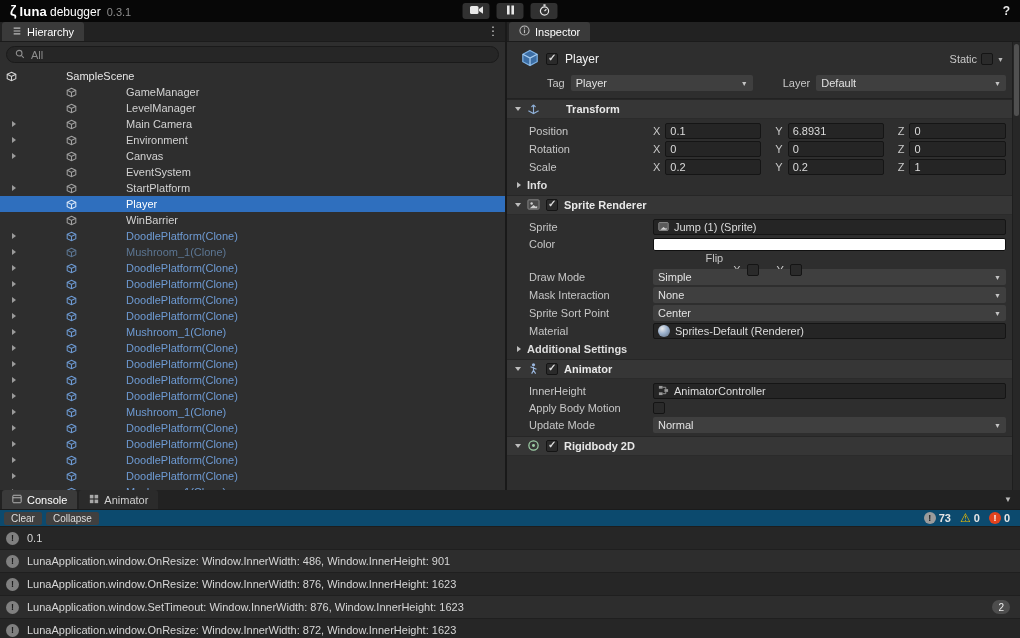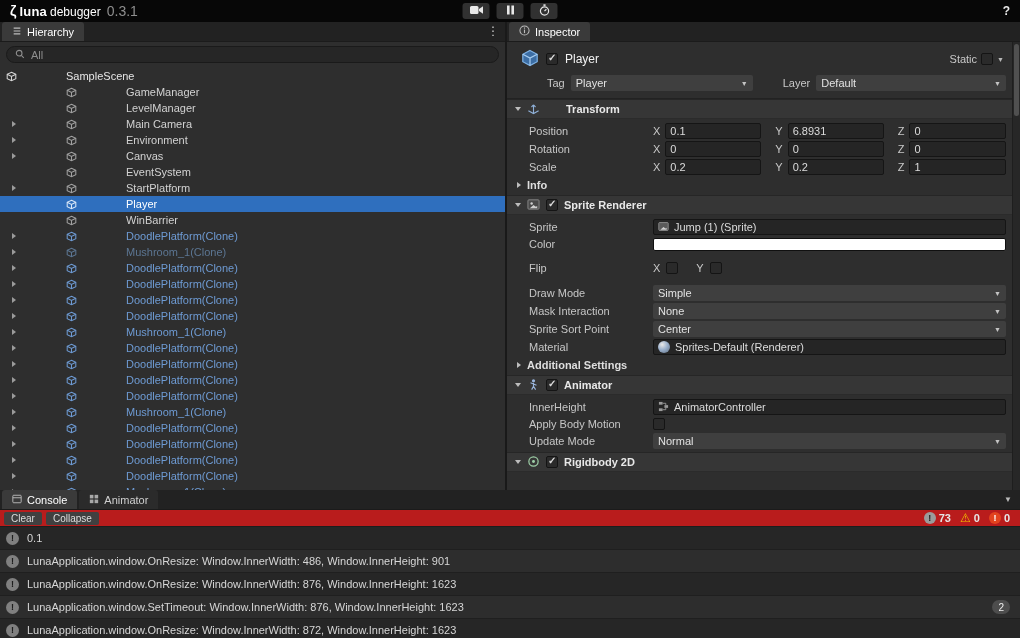--- a/index.html
+++ b/index.html
@@ -7,21 +7,21 @@
   .app{position:relative;width:1020px;height:638px;overflow:hidden;background:#2e2e2e;
        font-family:"Liberation Sans",sans-serif;color:#d2d2d2;font-size:11px;}
 
   
   .topbar{position:absolute;top:0;left:0;right:0;height:22px;background:#070707;
           display:flex;align-items:center;padding:0 10px;z-index:5;}
   .logo{display:flex;align-items:baseline;gap:3px;color:#fff;}
   .logo .glyph{font-size:14px;font-weight:bold;}
   .logo .brand{font-size:13px;font-weight:bold;letter-spacing:.2px;}
   .logo .product{font-size:12px;font-weight:normal;}
-  .logo .version{font-size:14px;color:#8e8e8e;margin-left:3px;}
+  .logo .version{font-size:11px;color:#8e8e8e;margin-left:3px;}
   .transport{position:absolute;left:50%;transform:translateX(-50%);display:flex;gap:7px;}
   .tbtn{width:27px;height:16px;background:#313131;border-radius:3px;display:flex;
         align-items:center;justify-content:center;}
   .help{margin-left:auto;color:#e8e8e8;font-weight:bold;font-size:12px;}
 
   
   .main{position:absolute;top:22px;left:0;right:0;height:468px;}
   .left{position:absolute;left:0;top:0;width:507px;height:100%;background:#2e2e2e;
         border-right:2px solid #191919;}
   .right{position:absolute;left:507px;right:0;top:0;height:100%;background:#2e2e2e;}
@@ -92,21 +92,21 @@
            font-weight:bold;color:#dedede;}
   .checkbox{width:12px;height:12px;background:#2a2a2a;border:1px solid #141414;border-radius:2px;
             position:relative;flex:none;}
   .checkbox.checked::after{content:"\2713";position:absolute;top:-2px;left:1px;color:#dcdcdc;
             font-size:10px;font-weight:bold;}
   .sphere{width:12px;height:12px;border-radius:50%;flex:none;
           background:radial-gradient(circle at 35% 30%, #e9e9e9 0%, #9ab0cc 45%, #5e6d80 100%);}
 
   
   .console{position:absolute;left:0;right:0;top:490px;height:148px;background:#2a2a2a;overflow:hidden;}
-  .console-toolbar{height:17px;background:#b91c1c;border-bottom:1px solid #1d1d1d;display:flex;
+  .console-toolbar{height:17px;background:#0c4a6e;border-bottom:1px solid #1d1d1d;display:flex;
                    align-items:center;gap:4px;padding:0 4px;}
   .tool-btn{height:13px;padding:0 7px;background:#404040;border-radius:2px;font-size:10px;
             color:#ddd;display:flex;align-items:center;}
   .counts{margin-left:auto;display:flex;align-items:center;gap:9px;font-weight:bold;
           color:#e6e6e6;padding-right:6px;}
   .count-group{display:flex;align-items:center;gap:3px;}
   .icon-info{width:12px;height:12px;border-radius:50%;background:#9b9b9b;color:#222;font-size:9px;
              font-weight:bold;display:flex;align-items:center;justify-content:center;}
   .icon-warn{color:#f3c000;font-size:12px;line-height:12px;font-weight:normal;}
   .icon-err{width:12px;height:12px;border-radius:50%;background:#e2431e;color:#fff;font-size:9px;
@@ -603,21 +603,21 @@
                 <span class="dd-text">Jump (1) (Sprite)</span>
               </div>
             </div>
           </div>
           <div class="prop-row" style="height:16px;">
             <span class="prop-label">Color</span>
             <div class="prop-field">
               <div class="color-field"></div>
             </div>
           </div>
-          <div class="prop-row" style="height:32px;">
+          <div class="prop-row" style="height:16px;flex-direction:column;">
             <span class="prop-label">Flip</span>
             <div class="prop-field" style="gap:6px;justify-content:flex-start;">
               <span class="axis-label">X</span>
               <span class="checkbox"></span>
               <span class="axis-label" style="margin-left:12px;">Y</span>
               <span class="checkbox"></span>
             </div>
           </div>
           <div class="prop-row">
             <span class="prop-label">Draw Mode</span>

